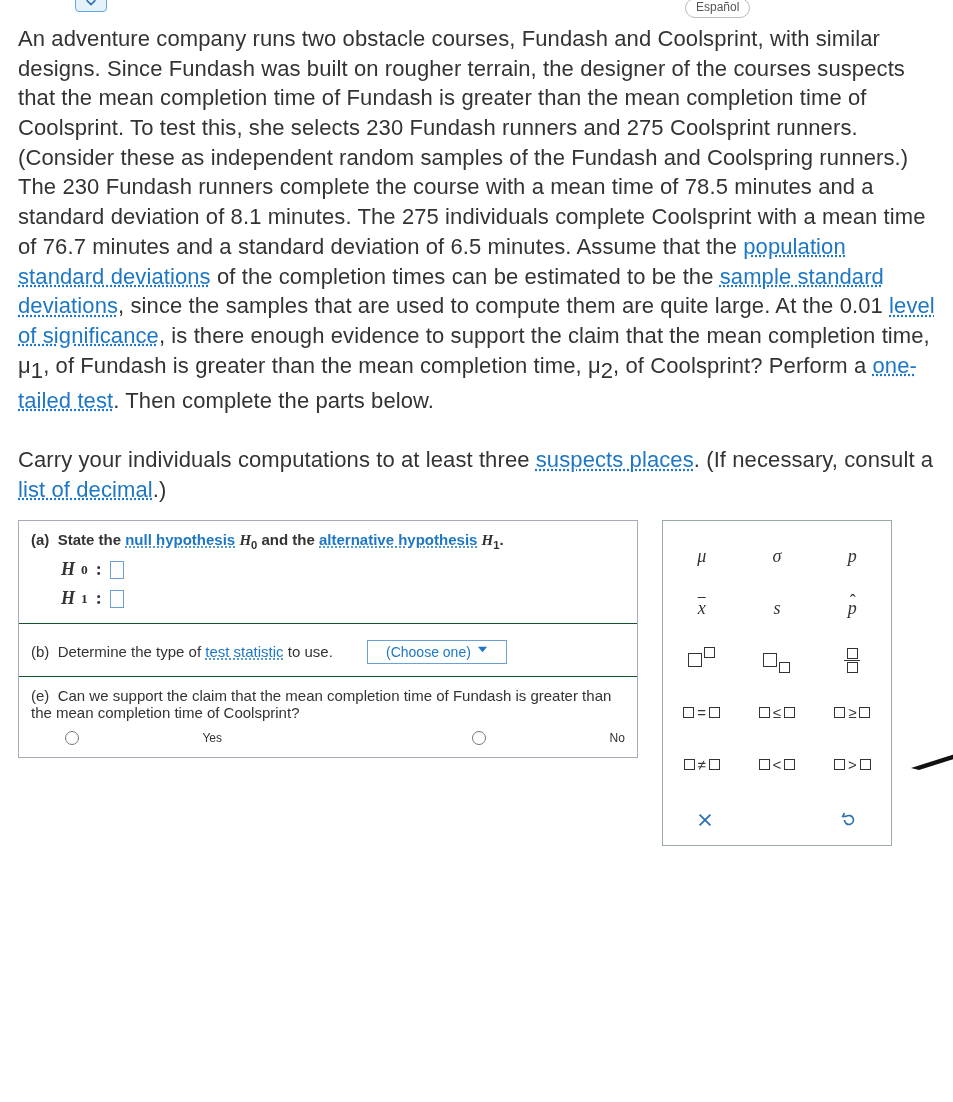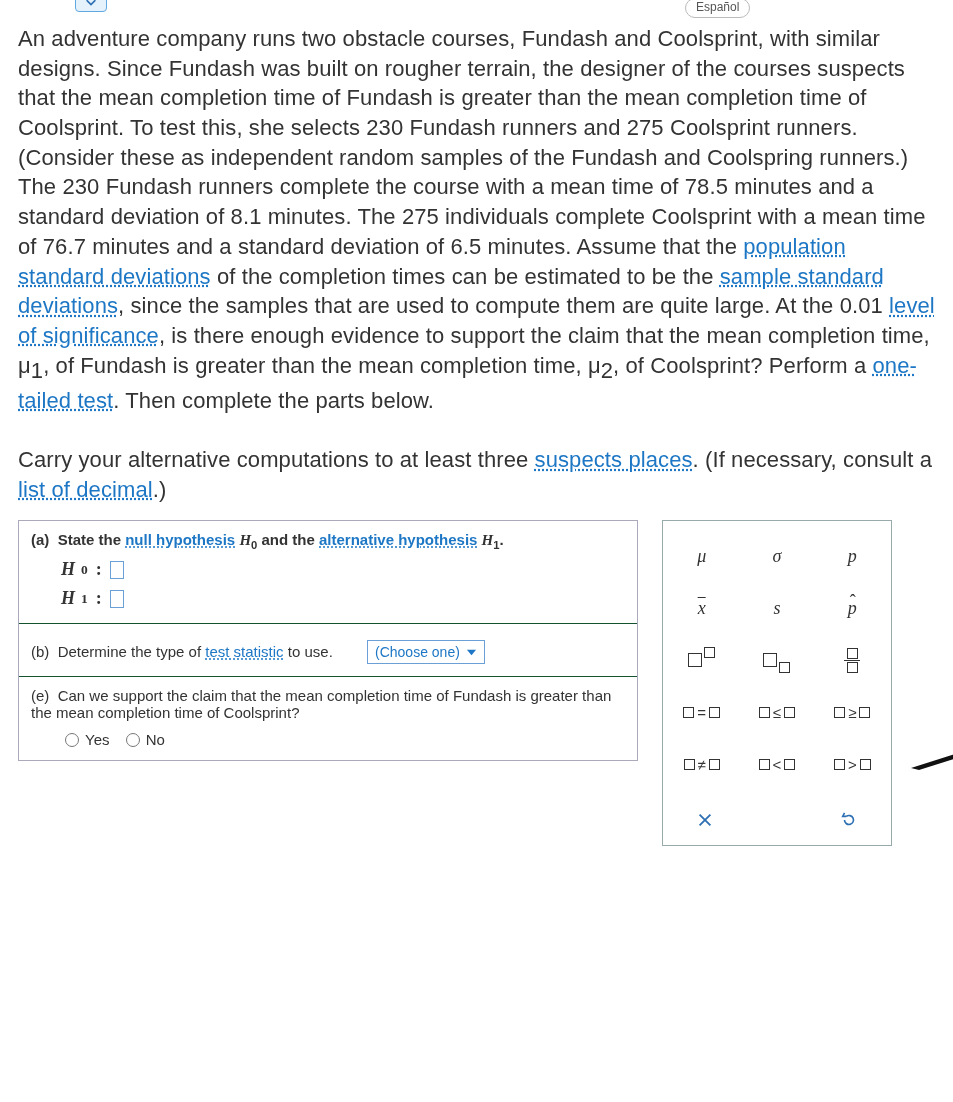--- a/index.html
+++ b/index.html
@@ -74,42 +74,43 @@
   align-items: center;
   gap: 6px;
   margin: 8px 0 4px 30px;
   font-family: "Times New Roman", serif;
   font-style: italic;
   font-size: 18px;
 }
 .hyp-row .colon { font-style: normal; margin: 0 2px; }
 .select-box {
   display: inline-flex;
-  align-items: center;
+  align-items: flex-start;
   border: 1px solid #6aa0d6;
-  padding: 3px 7px;
+  padding: 3px 18px;
   margin: 6px 0 2px 30px;
   font-size: 14px;
   color: #1d77c5;
   gap: 6px;
 }
 .select-box svg { width: 11px; height: 11px; }
 .ans-input {
   display: block;
   width: 14px;
   height: 22px;
   border: 1px solid #6aa0d6;
   margin: 6px 0 2px 30px;
 }
 .radio-row {
   display: flex;
   align-items: center;
   gap: 6px;
   margin: 10px 0 2px 34px;
-  font-size: 15px;
+  font-size: 12px;
+  justify-content: space-between;
 }
 .radio {
   width: 14px;
   height: 14px;
   border: 1.5px solid #777;
   border-radius: 50%;
   display: inline-block;
 }
 .palette {
   border: 1px solid #9aa;
@@ -175,21 +176,21 @@
 <div class="chevron-badge">
   <svg viewBox="0 0 16 16">
       <path d="M3 6 L8 11 L13 6" fill="none" stroke="#2c6fb3" stroke-width="2"></path>
     </svg>
 </div>
 <div class="lang-btn">Español</div>
 
 <div class="prob-text">
   <span>An adventure company runs two obstacle courses, Fundash and Coolsprint, with similar designs. Since Fundash was built on rougher terrain, the designer of the courses suspects that the mean completion time of Fundash is greater than the mean completion time of Coolsprint. To test this, she selects </span><span class="sm">230</span><span> Fundash runners and </span><span class="sm">275</span><span> Coolsprint runners. (Consider these as independent random samples of the Fundash and Coolspring runners.) The </span><span class="sm">230</span><span> Fundash runners complete the course with a mean time of </span><span class="sm">78.5</span><span> minutes and a standard deviation of </span><span class="sm">8.1</span><span> minutes. The </span><span class="sm">275</span><span> individuals complete Coolsprint with a mean time of </span><span class="sm">76.7</span><span> minutes and a standard deviation of </span><span class="sm">6.5</span><span> minutes. Assume that the </span><span class="link">population standard deviations</span><span> of the completion times can be estimated to be the </span><span class="link">sample standard deviations</span><span>, since the samples that are used to compute them are quite large. At the </span><span class="sm">0.01</span><span> </span><span class="link">level of significance</span><span>, is there enough evidence to support the claim that the mean completion time, </span><span class="sm">μ</span><span class="sm sub">1</span><span>, of Fundash is greater than the mean completion time, </span><span class="sm">μ</span><span class="sm sub">2</span><span>, of Coolsprint? Perform a </span><span class="link">one-tailed test</span><span>. Then complete the parts below.</span>
   <br><br>
-  <span>Carry your alternative computations to at least three </span><span class="link">suspects places</span><span>. (If necessary, consult a </span><span class="link">list of decimal</span><span>.)</span>
+  <span>Carry your individuals computations to at least three </span><span class="link">suspects places</span><span>. (If necessary, consult a </span><span class="link">list of decimal</span><span>.)</span>
 </div>
 
 <div class="two-col">
   <div class="left">
     <div class="qbox-outer">
 
       <div class="cell">
         <span>(a)</span>&nbsp;&nbsp;<span>State the </span><span class="link">null hypothesis</span><span> </span><span class="serif-it">H</span><span class="sub">0</span><span> and the </span><span class="link">alternative hypothesis</span><span> </span><span class="serif-it">H</span><span class="sub">1</span><span>.</span>
         <div class="hyp-row">
           <span>H</span>

